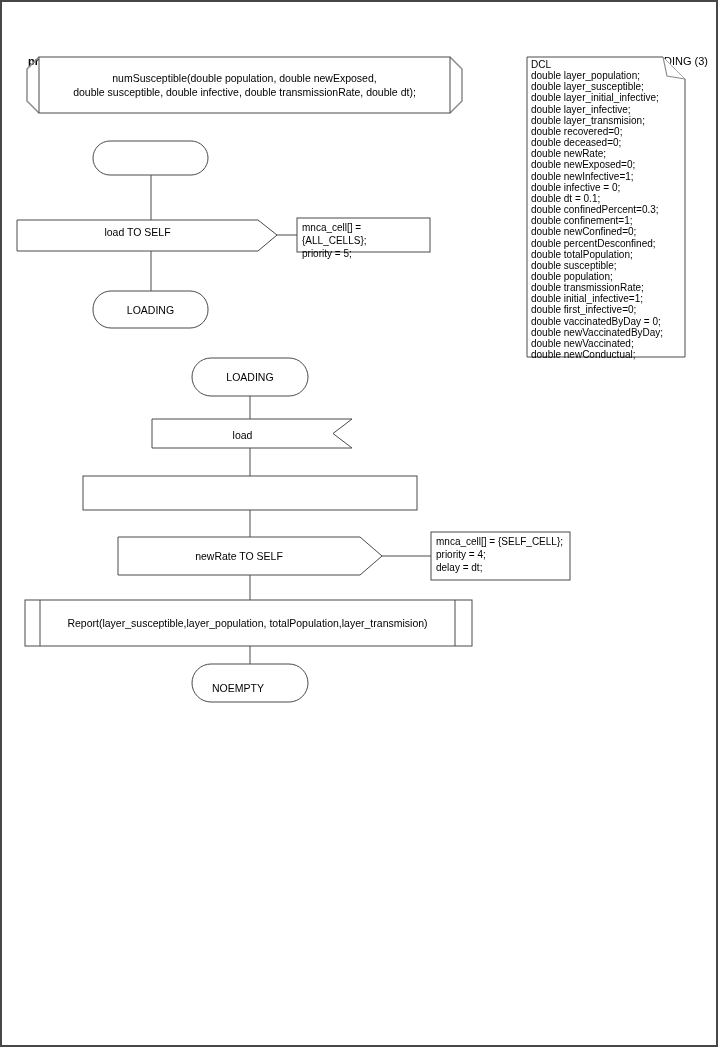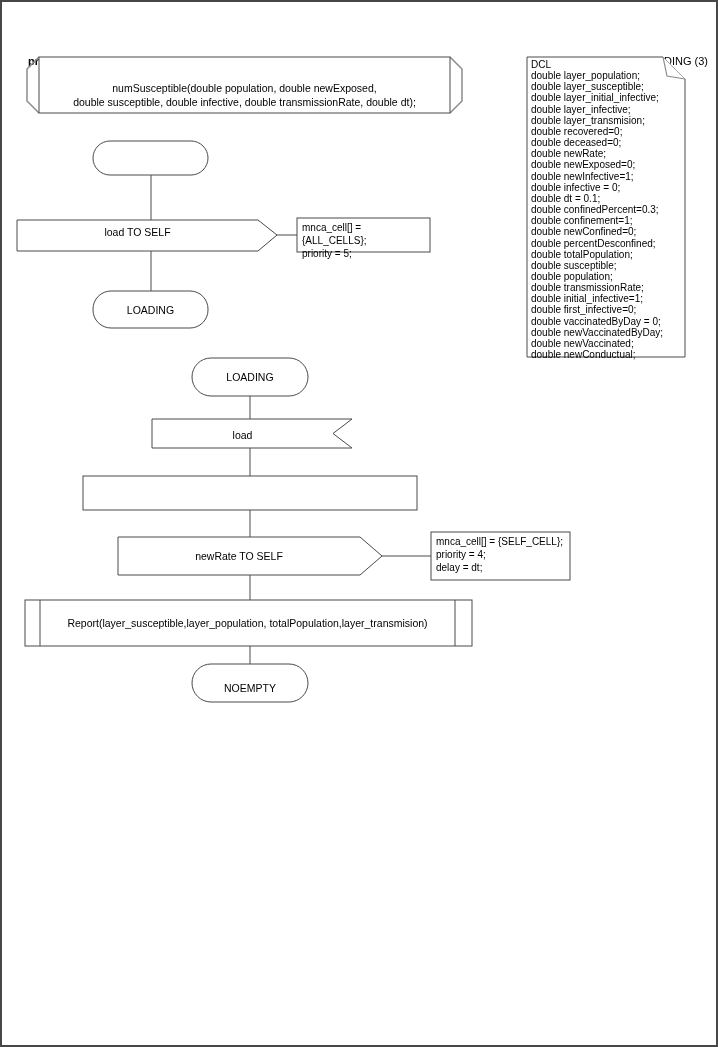--- a/index.html
+++ b/index.html
@@ -82,21 +82,21 @@
 
     <g>
       <rect x="23" y="598" width="447" height="46" fill="#ffffff" stroke="#4a4a4a" stroke-width="1"></rect>
       <line x1="38" y1="598" x2="38" y2="644" stroke="#4a4a4a" stroke-width="1"></line>
       <line x1="453" y1="598" x2="453" y2="644" stroke="#4a4a4a" stroke-width="1"></line>
     </g>
 
     <rect x="190" y="662" width="116" height="38" rx="19" fill="#ffffff" stroke="#4a4a4a" stroke-width="1"></rect>
   </svg>
 
-  <div class="lbl" style="left:37px;top:65px;width:411px;height:56px;">numSusceptible(double population, double newExposed,
+  <div class="lbl" style="left:37px;top:55px;width:411px;height:56px;">numSusceptible(double population, double newExposed,
 double susceptible, double infective, double transmissionRate, double dt);</div>
 
   <div class="lbl left dcl" style="left:529px;top:57px;width:150px;height:296px;">DCL
 double layer_population;
 double layer_susceptible;
 double layer_initial_infective;
 double layer_infective;
 double layer_transmision;
 double recovered=0;
 double deceased=0;
@@ -133,15 +133,15 @@
 
 
   <div class="lbl" style="left:116px;top:535px;width:242px;height:38px;">newRate TO SELF</div>
 
   <div class="lbl left small" style="left:434px;top:533px;width:132px;height:42px;">mnca_cell[] = {SELF_CELL};
 priority = 4;
 delay = dt;</div>
 
   <div class="lbl" style="left:38px;top:598px;width:415px;height:46px;">Report(layer_susceptible,layer_population, totalPopulation,layer_transmision)</div>
 
-  <div class="lbl" style="left:190px;top:662px;width:116px;height:48px;">NOEMPTY</div>
+  <div class="lbl" style="left:178px;top:662px;width:116px;height:48px;">NOEMPTY</div>
 
 </div>
 
 </body></html>

